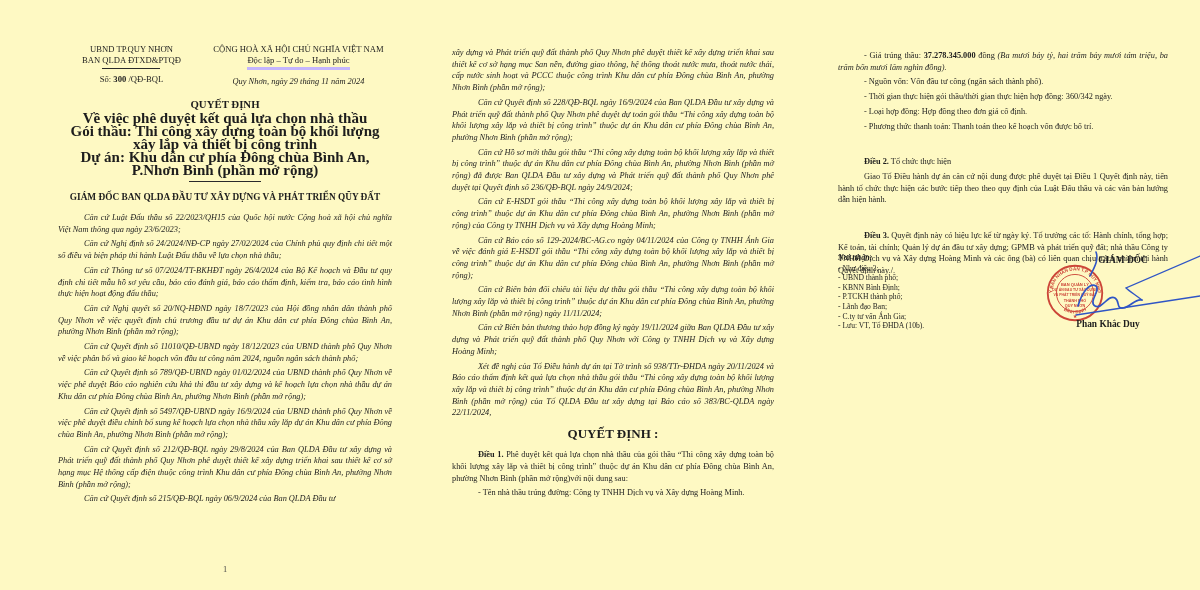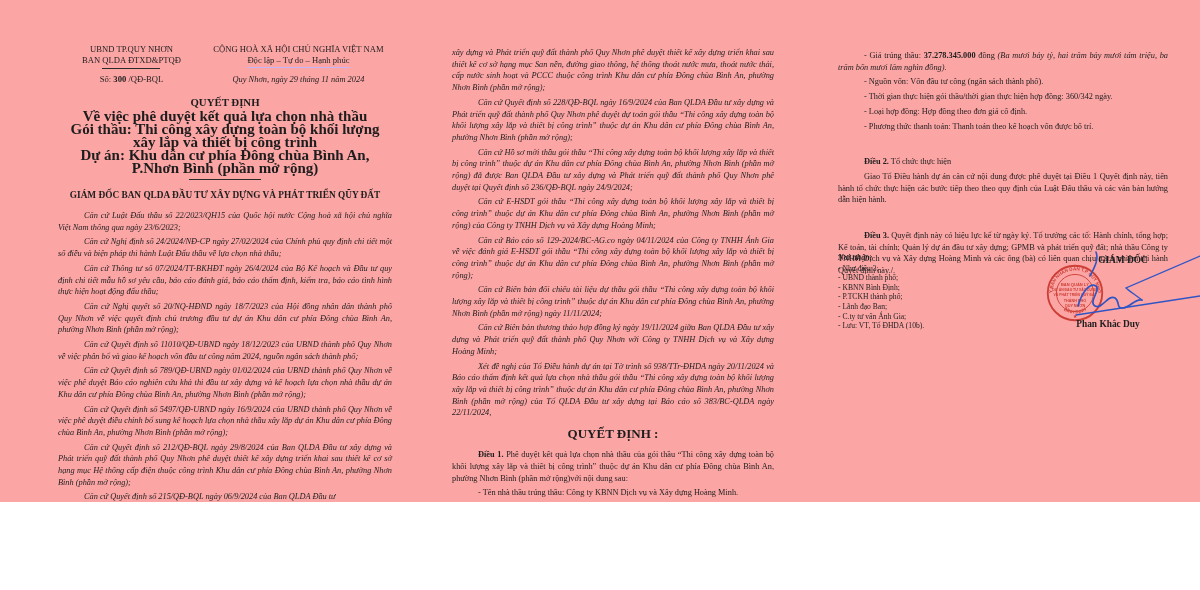--- a/index.html
+++ b/index.html
@@ -1,37 +1,37 @@
 <!DOCTYPE html>
 <html><head>
 <meta charset="utf-8">
 <style>
   html,body{margin:0;padding:0;background:#ffffff;}
   .canvas{
-    position:relative;width:1200px;height:502px;background:#fca5a5;overflow:hidden;
+    position:relative;width:1200px;height:590px;background:#fef9c3;overflow:hidden;
     font-family:"Liberation Serif","DejaVu Serif",serif;color:#1d1d1d;
   }
   .page{position:absolute;top:0;height:590px;}
   #page1{left:58px;width:334px;}
   #page2{left:452px;width:322px;}
   #page3{left:838px;width:330px;}
 
   .b{font-size:8.3px;line-height:11.7px;text-align:justify;margin:0 0 3px 0;}
   .it{font-style:italic;}
   .ind{text-indent:26px;}
   .bold{font-weight:normal;}
 
   
   .hdr{display:flex;padding-top:44px;}
   .hdr-col{text-align:center;font-size:8.6px;line-height:11px;}
   .hdr-left{width:44%;}
   .hdr-right{width:56%;}
   .rule{border-top:1px solid #2a2a2a;height:0;}
   .rule-left{width:58px;margin:2px auto 5px;}
-  .motto{display:inline-block;border-bottom:1px solid #c4b5fd;padding-bottom:1px;}
+  .motto{display:inline-block;border-bottom:3px solid #c4b5fd;padding-bottom:1px;}
   .dateline{margin-top:6px;font-size:8.4px;}
   .doc-number{margin-top:4px;}
 
   .title-block{text-align:center;margin-top:11px;}
   .t1{font-size:10.8px;font-weight:bold;margin-bottom:2px;}
   .t2{font-size:15px;font-weight:bold;line-height:13px;}
   .rule-title{width:72px;margin:4px auto 9px;}
   .authority{text-align:center;font-weight:bold;font-size:9.3px;margin:0 0 9px 0;line-height:12px;}
 
   .pagenum{position:absolute;bottom:16px;left:0;right:0;text-align:center;font-size:8.4px;color:#444;}
@@ -99,21 +99,21 @@
     <p class="b it ind">Căn cứ Hồ sơ mời thầu gói thầu “Thi công xây dựng toàn bộ khối lượng xây lắp và thiết bị công trình” thuộc dự án Khu dân cư phía Đông chùa Bình An, phường Nhơn Bình (phần mở rộng) đã được Ban QLDA Đầu tư xây dựng và Phát triển quỹ đất thành phố Quy Nhơn phê duyệt tại Quyết định số 236/QĐ-BQL ngày 24/9/2024;</p>
     <p class="b it ind">Căn cứ E-HSDT gói thầu “Thi công xây dựng toàn bộ khối lượng xây lắp và thiết bị công trình” thuộc dự án Khu dân cư phía Đông chùa Bình An, phường Nhơn Bình (phần mở rộng) của Công ty TNHH Dịch vụ và Xây dựng Hoàng Minh;</p>
     <p class="b it ind">Căn cứ Báo cáo số 129-2024/BC-AG.co ngày 04/11/2024 của Công ty TNHH Ánh Gia về việc đánh giá E-HSDT gói thầu “Thi công xây dựng toàn bộ khối lượng xây lắp và thiết bị công trình” thuộc dự án Khu dân cư phía Đông chùa Bình An, phường Nhơn Bình (phần mở rộng);</p>
     <p class="b it ind">Căn cứ Biên bản đối chiếu tài liệu dự thầu gói thầu “Thi công xây dựng toàn bộ khối lượng xây lắp và thiết bị công trình” thuộc dự án Khu dân cư phía Đông chùa Bình An, phường Nhơn Bình (phần mở rộng) ngày 11/11/2024;</p>
     <p class="b it ind">Căn cứ Biên bản thương thảo hợp đồng ký ngày 19/11/2024 giữa Ban QLDA Đầu tư xây dựng và Phát triển quỹ đất thành phố Quy Nhơn với Công ty TNHH Dịch vụ và Xây dựng Hoàng Minh;</p>
     <p class="b it ind">Xét đề nghị của Tổ Điều hành dự án tại Tờ trình số 938/TTr-ĐHDA ngày 20/11/2024 và Báo cáo thẩm định kết quả lựa chọn nhà thầu gói thầu “Thi công xây dựng toàn bộ khối lượng xây lắp và thiết bị công trình” thuộc dự án Khu dân cư phía Đông chùa Bình An, phường Nhơn Bình (phần mở rộng) của Tổ QLDA Đầu tư xây dựng tại Báo cáo số 383/BC-QLDA ngày 22/11/2024,</p>
 
     <div class="decision-heading">QUYẾT ĐỊNH :</div>
 
     <p class="b ind"><b>Điều 1.</b><span> Phê duyệt kết quả lựa chọn nhà thầu của gói thầu “Thi công xây dựng toàn bộ khối lượng xây lắp và thiết bị công trình” thuộc dự án Khu dân cư phía Đông chùa Bình An, phường Nhơn Bình (phần mở rộng)với nội dung sau:</span></p>
-    <p class="b ind">- Tên nhà thầu trúng thầu: Công ty KBNN Dịch vụ và Xây dựng Hoàng Minh.</p>
+    <p class="b ind">- Tên nhà thầu trúng đường: Công ty TNHH Dịch vụ và Xây dựng Hoàng Minh.</p>
 
   </section>
 
   <section class="page pad3" id="page3">
     <p class="b ind"><span>- Giá trúng thầu: </span><b>37.278.345.000</b><span> đồng </span><i>(Ba mươi bảy tỷ, hai trăm bảy mươi tám triệu, ba trăm bốn mươi lăm nghìn đồng).</i></p>
     <p class="b ind">- Nguồn vốn: Vốn đầu tư công (ngân sách thành phố).</p>
     <p class="b ind">- Thời gian thực hiện gói thầu/thời gian thực hiện hợp đồng: 360/342 ngày.</p>
     <p class="b ind">- Loại hợp đồng: Hợp đồng theo đơn giá cố định.</p>
     <p class="b ind">- Phương thức thanh toán: Thanh toán theo kế hoạch vốn được bố trí.</p>
 

